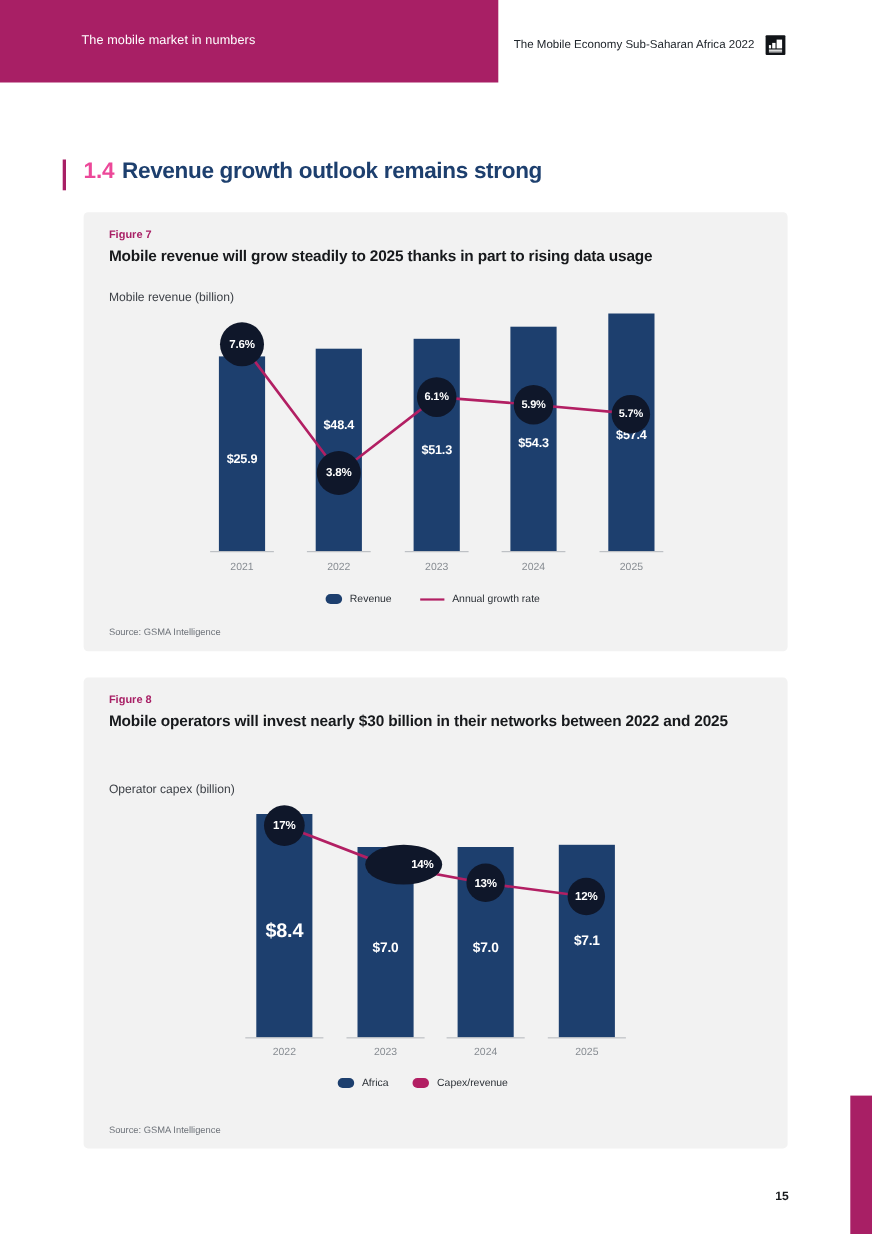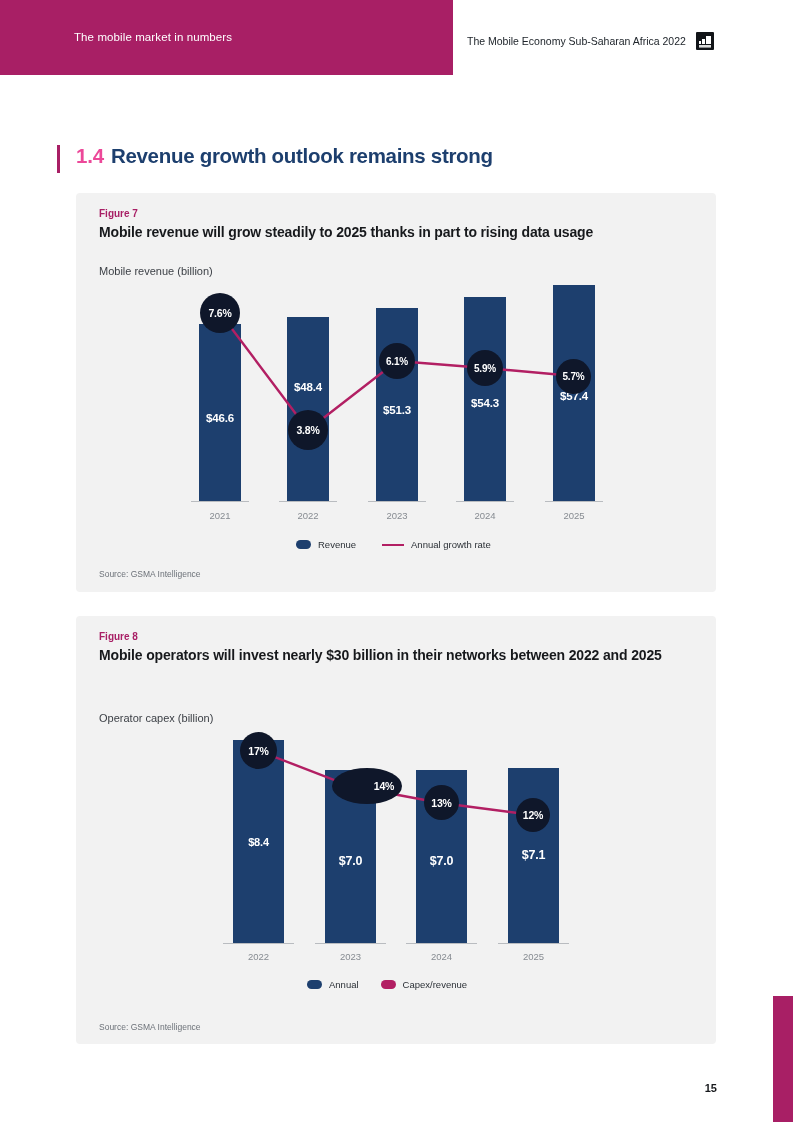--- a/index.html
+++ b/index.html
@@ -127,21 +127,21 @@
 </div>
 
 <div class="chart" id="chart7">
 
   <div class="bar" style="left:19px;top:46px;width:42px;height:177px;"></div>
   <div class="bar" style="left:107px;top:39px;width:42px;height:184px;"></div>
   <div class="bar" style="left:196px;top:30px;width:42px;height:193px;"></div>
   <div class="bar" style="left:284px;top:19px;width:42px;height:204px;"></div>
   <div class="bar" style="left:373px;top:7px;width:42px;height:216px;"></div>
 
-  <div class="bar-value" style="left:19px;top:134px;width:42px;">$46.6</div>
+  <div class="bar-value" style="left:19px;top:134px;width:42px;">$25.9</div>
   <div class="bar-value" style="left:107px;top:103px;width:42px;">$48.4</div>
   <div class="bar-value" style="left:196px;top:126px;width:42px;">$51.3</div>
   <div class="bar-value" style="left:284px;top:119px;width:42px;">$54.3</div>
   <div class="bar-value" style="left:373px;top:112px;width:42px;">$57.4</div>
 
   <svg class="line-layer" width="430" height="232">
     <polyline points="40,35 128,152 217,83 305,90 394,98" fill="none" stroke="#b21f63" stroke-width="2.4"></polyline>
   </svg>
 
   <div class="node" style="left:20px;top:15px;width:40px;height:40px;font-size:10.5px;">7.6%</div>
@@ -183,21 +183,21 @@
   </div>
 </div>
 
 <div class="chart" id="chart8">
 
   <div class="bar" style="left:18px;top:10px;width:51px;height:203px;"></div>
   <div class="bar" style="left:110px;top:40px;width:51px;height:173px;"></div>
   <div class="bar" style="left:201px;top:40px;width:51px;height:173px;"></div>
   <div class="bar" style="left:293px;top:38px;width:51px;height:175px;"></div>
 
-  <div class="bar-value" style="left:18px;top:106px;width:51px;font-size:11px;">$8.4</div>
+  <div class="bar-value" style="left:18px;top:106px;width:51px;font-size:18px;">$8.4</div>
   <div class="bar-value" style="left:110px;top:124px;width:51px;font-size:12.5px;">$7.0</div>
   <div class="bar-value" style="left:201px;top:124px;width:51px;font-size:12.5px;">$7.0</div>
   <div class="bar-value" style="left:293px;top:118px;width:51px;font-size:12.5px;">$7.1</div>
 
   <svg class="line-layer" width="370" height="215">
     <polyline points="44,21 135,56 226,73 318,85" fill="none" stroke="#b21f63" stroke-width="2.4"></polyline>
   </svg>
 
   <div class="node" style="left:25px;top:2px;width:37px;height:37px;font-size:10.5px;">17%</div>
   <div class="node" style="left:117px;top:38px;width:36px;height:36px;font-size:10.5px;padding-left:34px;">14%</div>
@@ -211,21 +211,21 @@
 
   <div class="axis-tick-label" style="left:8px;top:221px;width:71px;">2022</div>
   <div class="axis-tick-label" style="left:100px;top:221px;width:71px;">2023</div>
   <div class="axis-tick-label" style="left:191px;top:221px;width:71px;">2024</div>
   <div class="axis-tick-label" style="left:283px;top:221px;width:71px;">2025</div>
 </div>
 
 <div class="legend" style="left:307px;top:979px;gap:22px;">
   <div class="legend-item">
     <span class="legend-swatch-pill" style="background:#1d3f6e;"></span>
-    <span class="legend-text">Annual</span>
+    <span class="legend-text">Africa</span>
   </div>
   <div class="legend-item">
     <span class="legend-swatch-pill" style="background:#b21f63;"></span>
     <span class="legend-text">Capex/revenue</span>
   </div>
 </div>
 
 <div class="page-num">15</div>
 <div class="edge-accent"></div>
 

